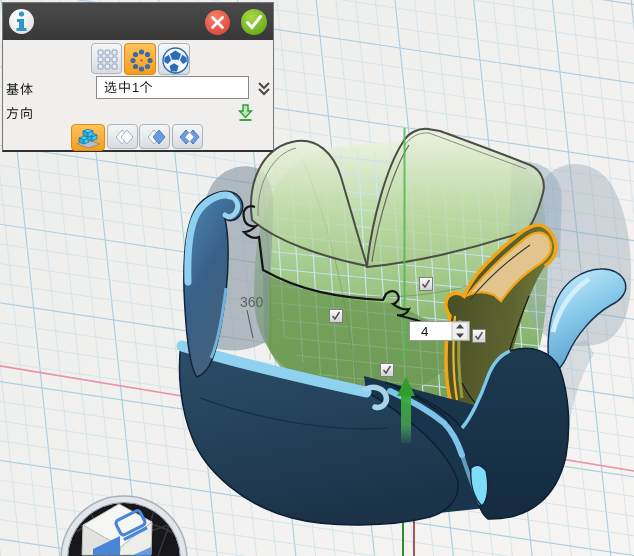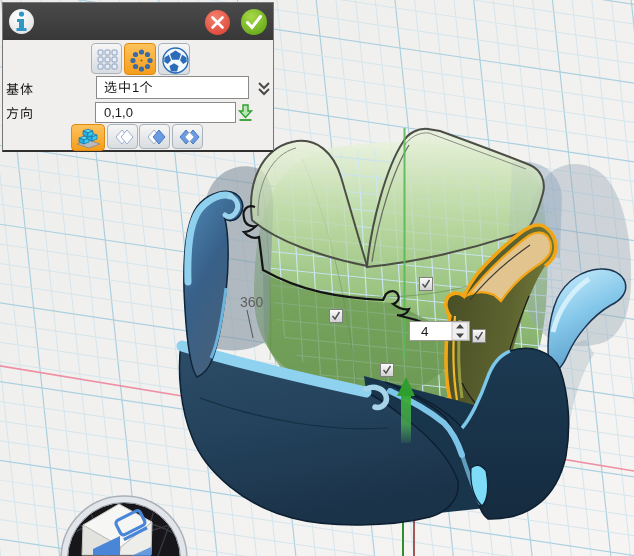--- a/index.html
+++ b/index.html
@@ -391,21 +391,20 @@
         <path transform="translate(22,16) scale(0.013,-0.013)" fill="#1a1a1a" d="M458 840V661H96V186H171V248H458V-79H537V248H825V191H902V661H537V840ZM171 322V588H458V322ZM825 322H537V588H825Z"></path>
         <text x="36" y="16" font-size="13" fill="#1a1a1a" font-family="Liberation Sans, sans-serif">1</text>
         <path transform="translate(43.54,16) scale(0.013,-0.013)" fill="#1a1a1a" d="M460 546V-79H538V546ZM506 841C406 674 224 528 35 446C56 428 78 399 91 377C245 452 393 568 501 706C634 550 766 454 914 376C926 400 949 428 969 444C815 519 673 613 545 766L573 810Z"></path>
       </svg>
  <div style="position:absolute;left:253px;top:77px"><svg width="16" height="18" viewBox="0 0 16 18">
           <g fill="none" stroke="#4a4a4a" stroke-width="2">
 <path d="M3,3 L8,8 L13,3"></path>
             <path d="M3,9 L8,14 L13,9"></path>
           </g>
         </svg></div>
- <div style="position:absolute;left:92px;top:99px;width:131px;height:19px;background:#fff;border:1px solid #8a8a8a;font-size:13px;color:#1a1a1a;line-height:19px;padding-left:8px;box-sizing:content-box">0,1,0</div>
  <div style="position:absolute;left:234px;top:100px"><svg width="17" height="19" viewBox="0 0 17 19">
 <path d="M6,2 L11,2 L11,8 L14.5,8 L8.5,14.5 L2.5,8 L6,8 Z" fill="#b8e8b8" stroke="#2f9e2f" stroke-width="1.4"></path>
 <path d="M2.5,17 L14.5,17" stroke="#2f9e2f" stroke-width="1.8"></path>
         </svg></div>
  <div style="position:absolute;border:1px solid #e08a10;border-radius:4px;background:linear-gradient(#fdc35c,#f59d1c);box-sizing:border-box;left:68px;top:121px;width:34px;height:27px;padding:1px 1px"><svg width="31" height="25" viewBox="0 0 31 25">
 <path d="M4,18 L15,14 L27,18 L16,22 Z" fill="#b8bcc0" stroke="#888" stroke-width="0.8"></path>
 <g stroke="#1878a8" stroke-width="0.8">
 <path d="M6,12 L11,10.2 L16,12 L11,13.8 Z" fill="#5ad8f8"></path>
             <path d="M6,12 L11,13.8 L11,18 L6,16 Z" fill="#28b0e0"></path>
             <path d="M16,12 L11,13.8 L11,18 L16,16 Z" fill="#3cc8f0"></path>

